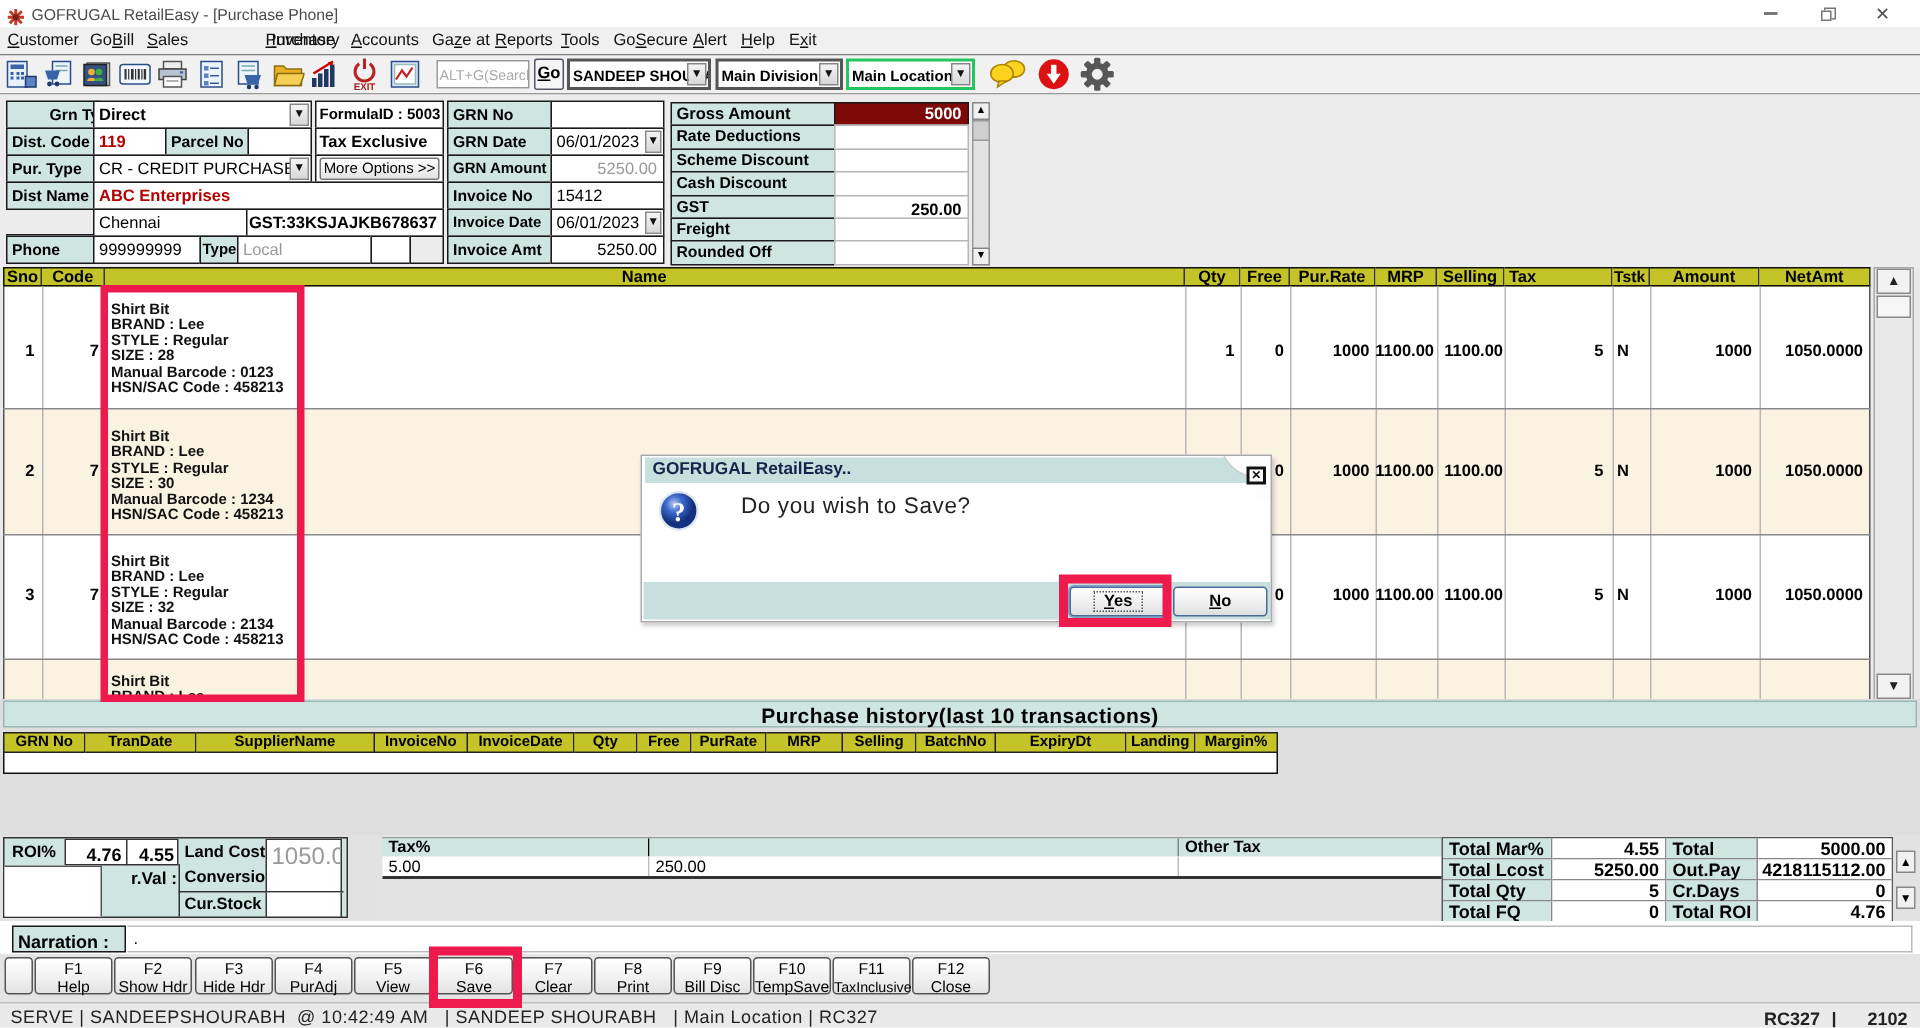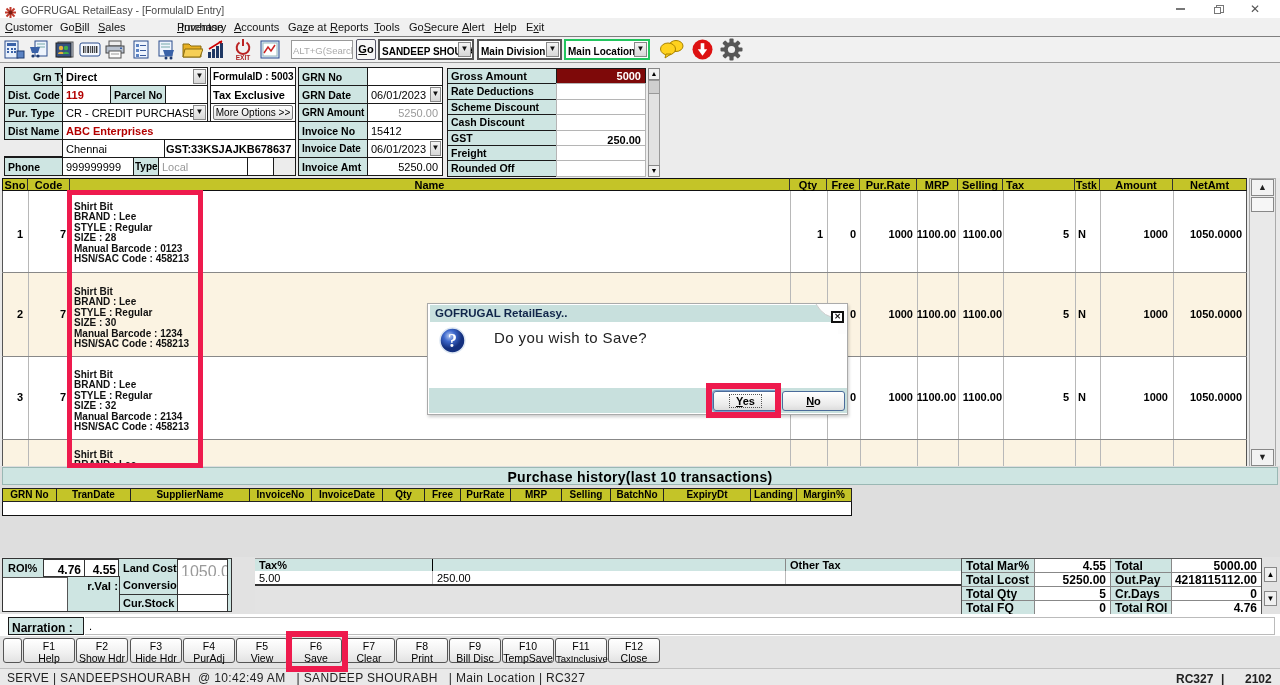--- a/index.html
+++ b/index.html
@@ -24,21 +24,21 @@
 <svg width="11" height="11" viewBox="0 0 11 11">
 <g stroke="#c0392b" stroke-width="2">
           <line x1="5.5" y1="0" x2="5.5" y2="11"></line>
           <line x1="0" y1="5.5" x2="11" y2="5.5"></line>
           <line x1="1.5" y1="1.5" x2="9.5" y2="9.5"></line>
           <line x1="9.5" y1="1.5" x2="1.5" y2="9.5"></line>
         </g>
 <circle cx="5.5" cy="5.5" r="2" fill="#7a1f14"></circle>
 </svg>
 </div>
-<div class="a" style="left:21px;top:4px;font-size:10.5px;color:#4a4a4a;">GOFRUGAL RetailEasy - [FormulaID Entry]</div>
+<div class="a" style="left:21px;top:4px;font-size:10.5px;color:#4a4a4a;">GOFRUGAL RetailEasy - [Purchase Phone]</div>
 <div class="a" style="left:1176px;top:8px;width:9px;height:1.5px;background:#777;"></div>
 <div class="a" style="left:1216px;top:5px;width:8px;height:8px;border:1px solid #777;"></div>
 <div class="a" style="left:1214px;top:7px;width:7px;height:7px;border:1px solid #777;background:#fff;"></div>
 <div class="a" style="left:1250px;top:2px;font-size:12px;color:#555;">✕</div>
 
 <div class="a" style="left:0;top:18px;width:1280px;height:18px;background:#f0f0f0;"></div>
 <div class="a" style="left:5px;top:21px;color:#111;font-size:11px;"><span style="text-decoration:underline">C</span>ustomer</div>
 <div class="a" style="left:60px;top:21px;color:#111;font-size:11px;">Go<span style="text-decoration:underline">B</span>ill</div>
 <div class="a" style="left:98px;top:21px;color:#111;font-size:11px;"><span style="text-decoration:underline">S</span>ales</div>
 <div class="a" style="left:129px;top:21px;color:#111;font-size:11px;margin-left:48px;"><span style="text-decoration:underline">P</span>urchase</div>

